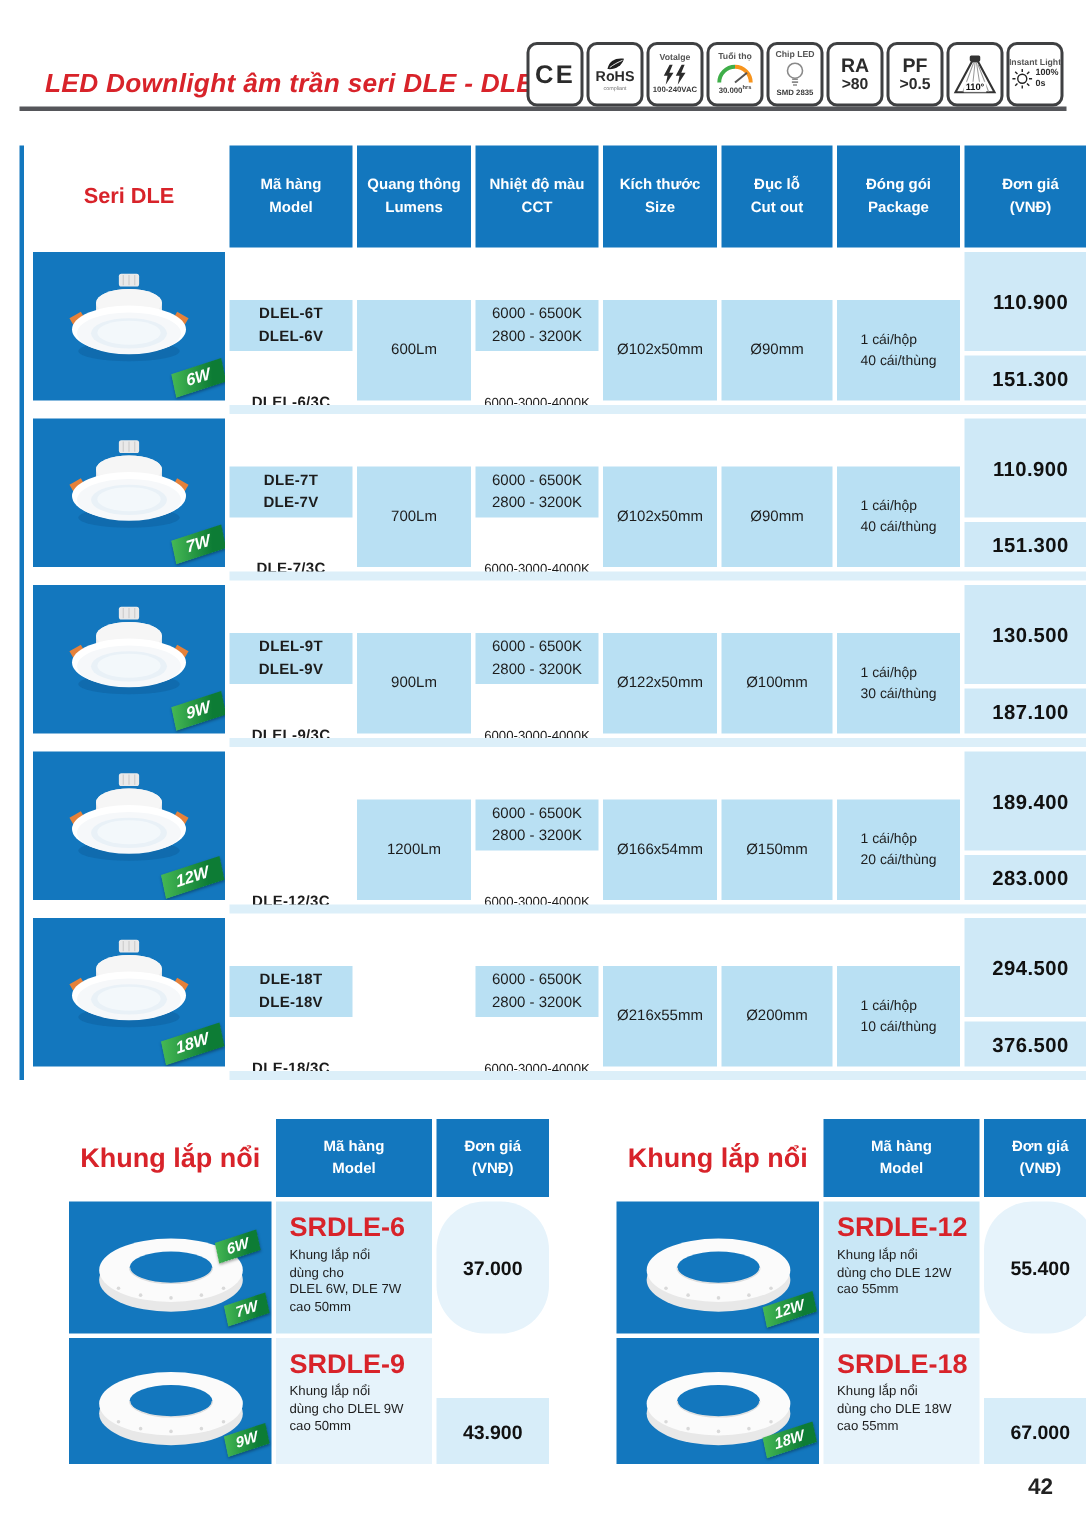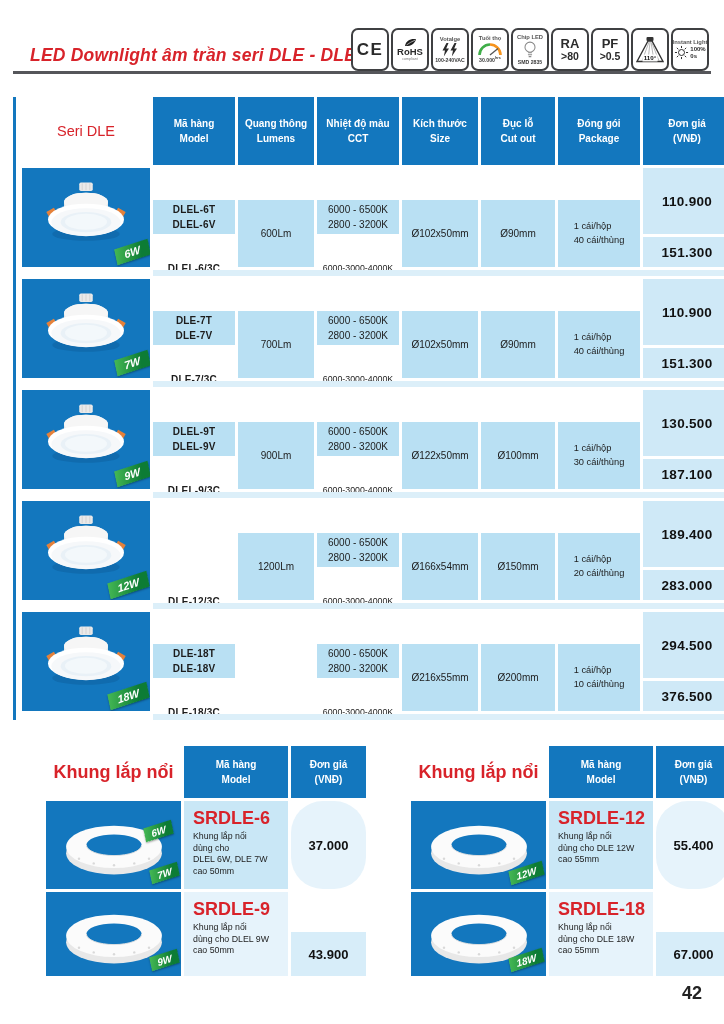--- a/index.html
+++ b/index.html
@@ -32,21 +32,21 @@
   
   .vline{position:absolute;left:13px;top:97px;width:2.5px;height:623px;background:#1377be;}
 
   
   .main-table{position:absolute;left:22px;top:97px;display:grid;
     grid-template-columns:128px 82px 76px 82px 76px 74px 82px 88px;
     grid-template-rows:68px repeat(5,66px 30px 6px);gap:3px;}
   .cell{display:flex;align-items:center;justify-content:center;text-align:center;}
   .th{background:#1377be;color:#fff;font-weight:bold;font-size:10px;line-height:1.55;
     white-space:pre-line;}
-  .th-series{background:#fff;color:#d8232a;font-weight:normal;font-size:14.5px;}
+  .th-series{background:#fff;color:#d8232a;font-weight:bold;font-size:14.5px;}
   .c-data{background:#b9e0f3;font-size:10px;color:#1c1c1c;white-space:pre-line;line-height:1.55;margin-top:32px;}
   .c-model{font-weight:bold;letter-spacing:.2px;}
   .c-cctb{font-size:8.8px;}
   .pkg-inner{display:block;text-align:left;white-space:pre-line;font-size:9.3px;line-height:1.5;}
   .c-price{background:#cfe9f7;font-weight:bold;font-size:13.5px;color:#111;letter-spacing:.3px;}
   .c-img{background:#1377be;position:relative;overflow:hidden;}
   .spacer{background:#dceff9;}
   .prod-svg{width:104px;height:76px;}
   .ring-svg{width:116px;height:70px;}
 
@@ -65,21 +65,21 @@
   #ft0{left:22px;top:746px;} #ft1{left:387px;top:746px;}
   .ft-title{background:#fff;color:#d8232a;font-weight:bold;font-size:18px;white-space:nowrap;}
   .ft-model{padding:7px 4px 4px 9px;display:flex;flex-direction:column;align-items:flex-start;
     justify-content:flex-start;text-align:left;}
   .mcode{color:#d8232a;font-weight:800;font-size:18px;line-height:1.15;margin-bottom:2px;}
   .mdesc{font-size:8.8px;line-height:1.35;white-space:pre-line;color:#1d1d1d;}
   .ft-price{font-weight:bold;font-size:13px;color:#111;}
   .r1m{background:#c9e7f6;} .r1p{background:#e6f3fb;border-radius:32px;}
   .r2m{background:#e6f3fb;} .r2p{background:#d7edf9;margin-top:40px;}
 
-  .page-num{position:absolute;right:22px;top:983px;font-size:18px;font-weight:bold;color:#222;}
+  .page-num{position:absolute;right:22px;top:983px;font-size:15px;font-weight:bold;color:#222;}
 </style>
 </head>
 <body>
 
 <svg width="0" height="0" style="position:absolute" aria-hidden="true">
   <symbol id="sym-downlight" viewBox="0 0 120 90">
     <ellipse cx="60" cy="64" rx="40" ry="8" fill="#0d5f9e" opacity="0.5"></ellipse>
     <rect x="52" y="3" width="16" height="10" rx="2" fill="#e9e9e9"></rect>
     <path d="M55.5 4 v8 M60 4 v8 M64.5 4 v8" stroke="#cfcfcf" stroke-width="1"></path>
     <path d="M34 26 a26 11 0 0 1 52 0 v10 a26 11 0 0 1 -52 0 Z" fill="#efefef"></path>

